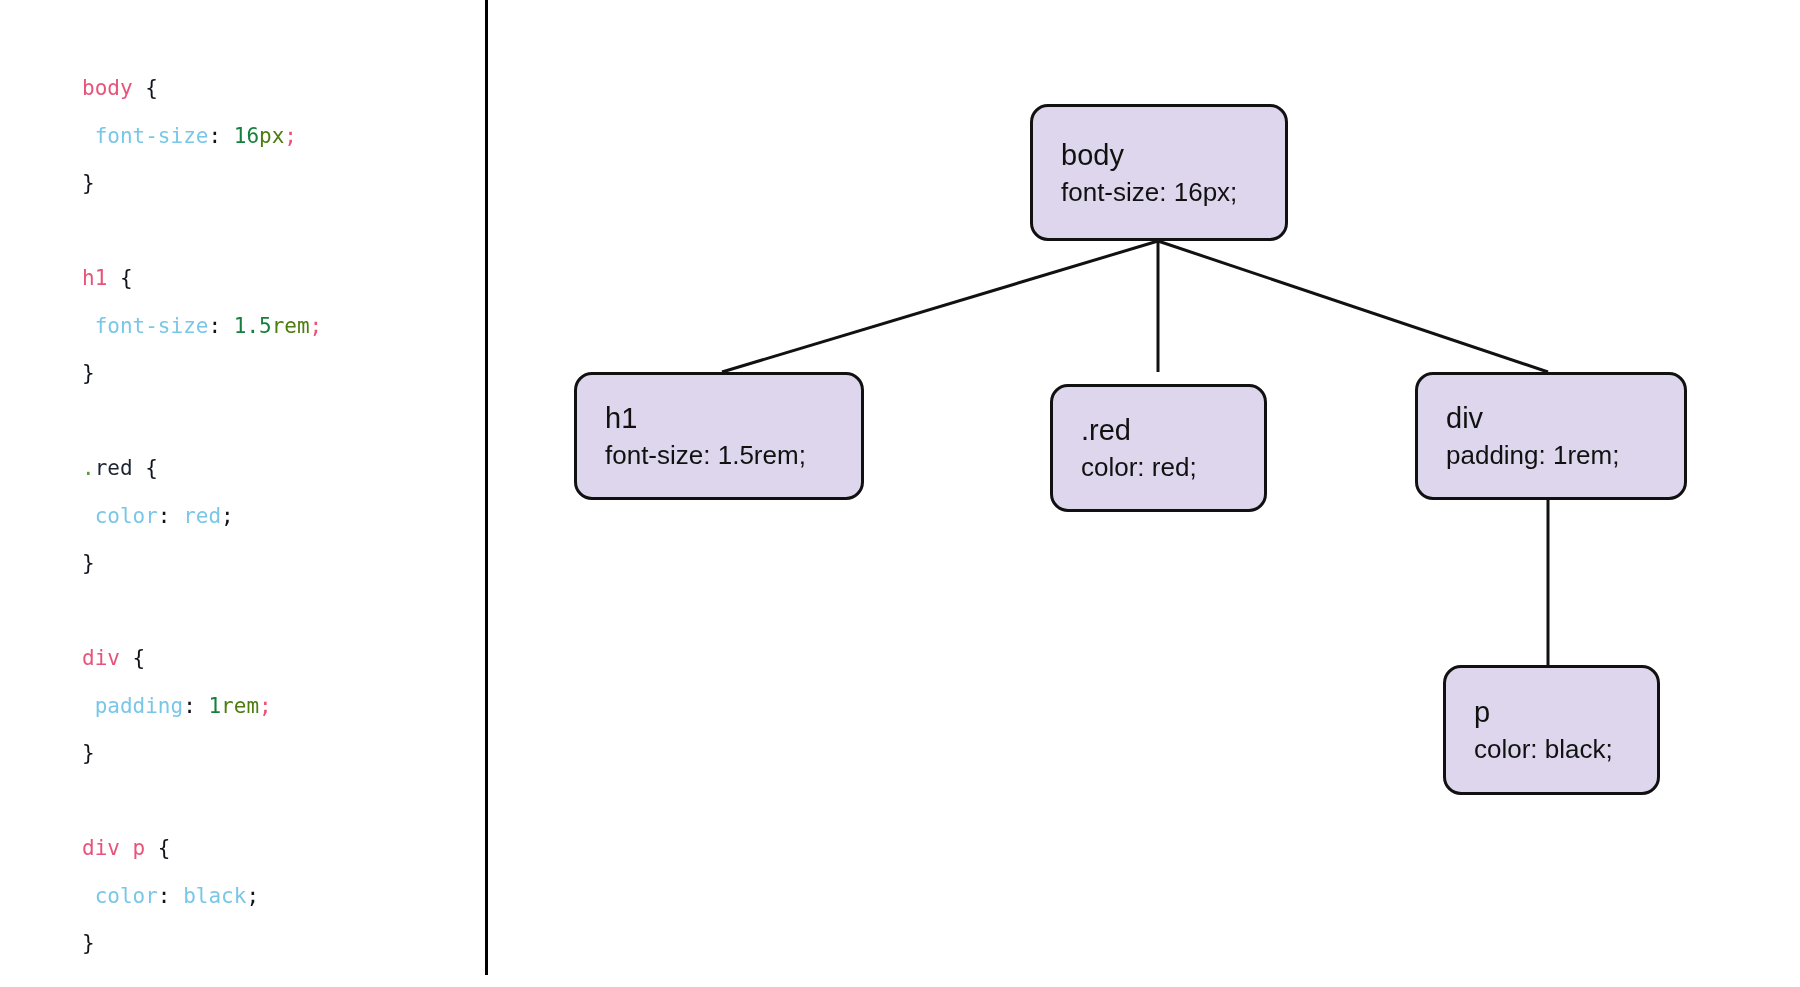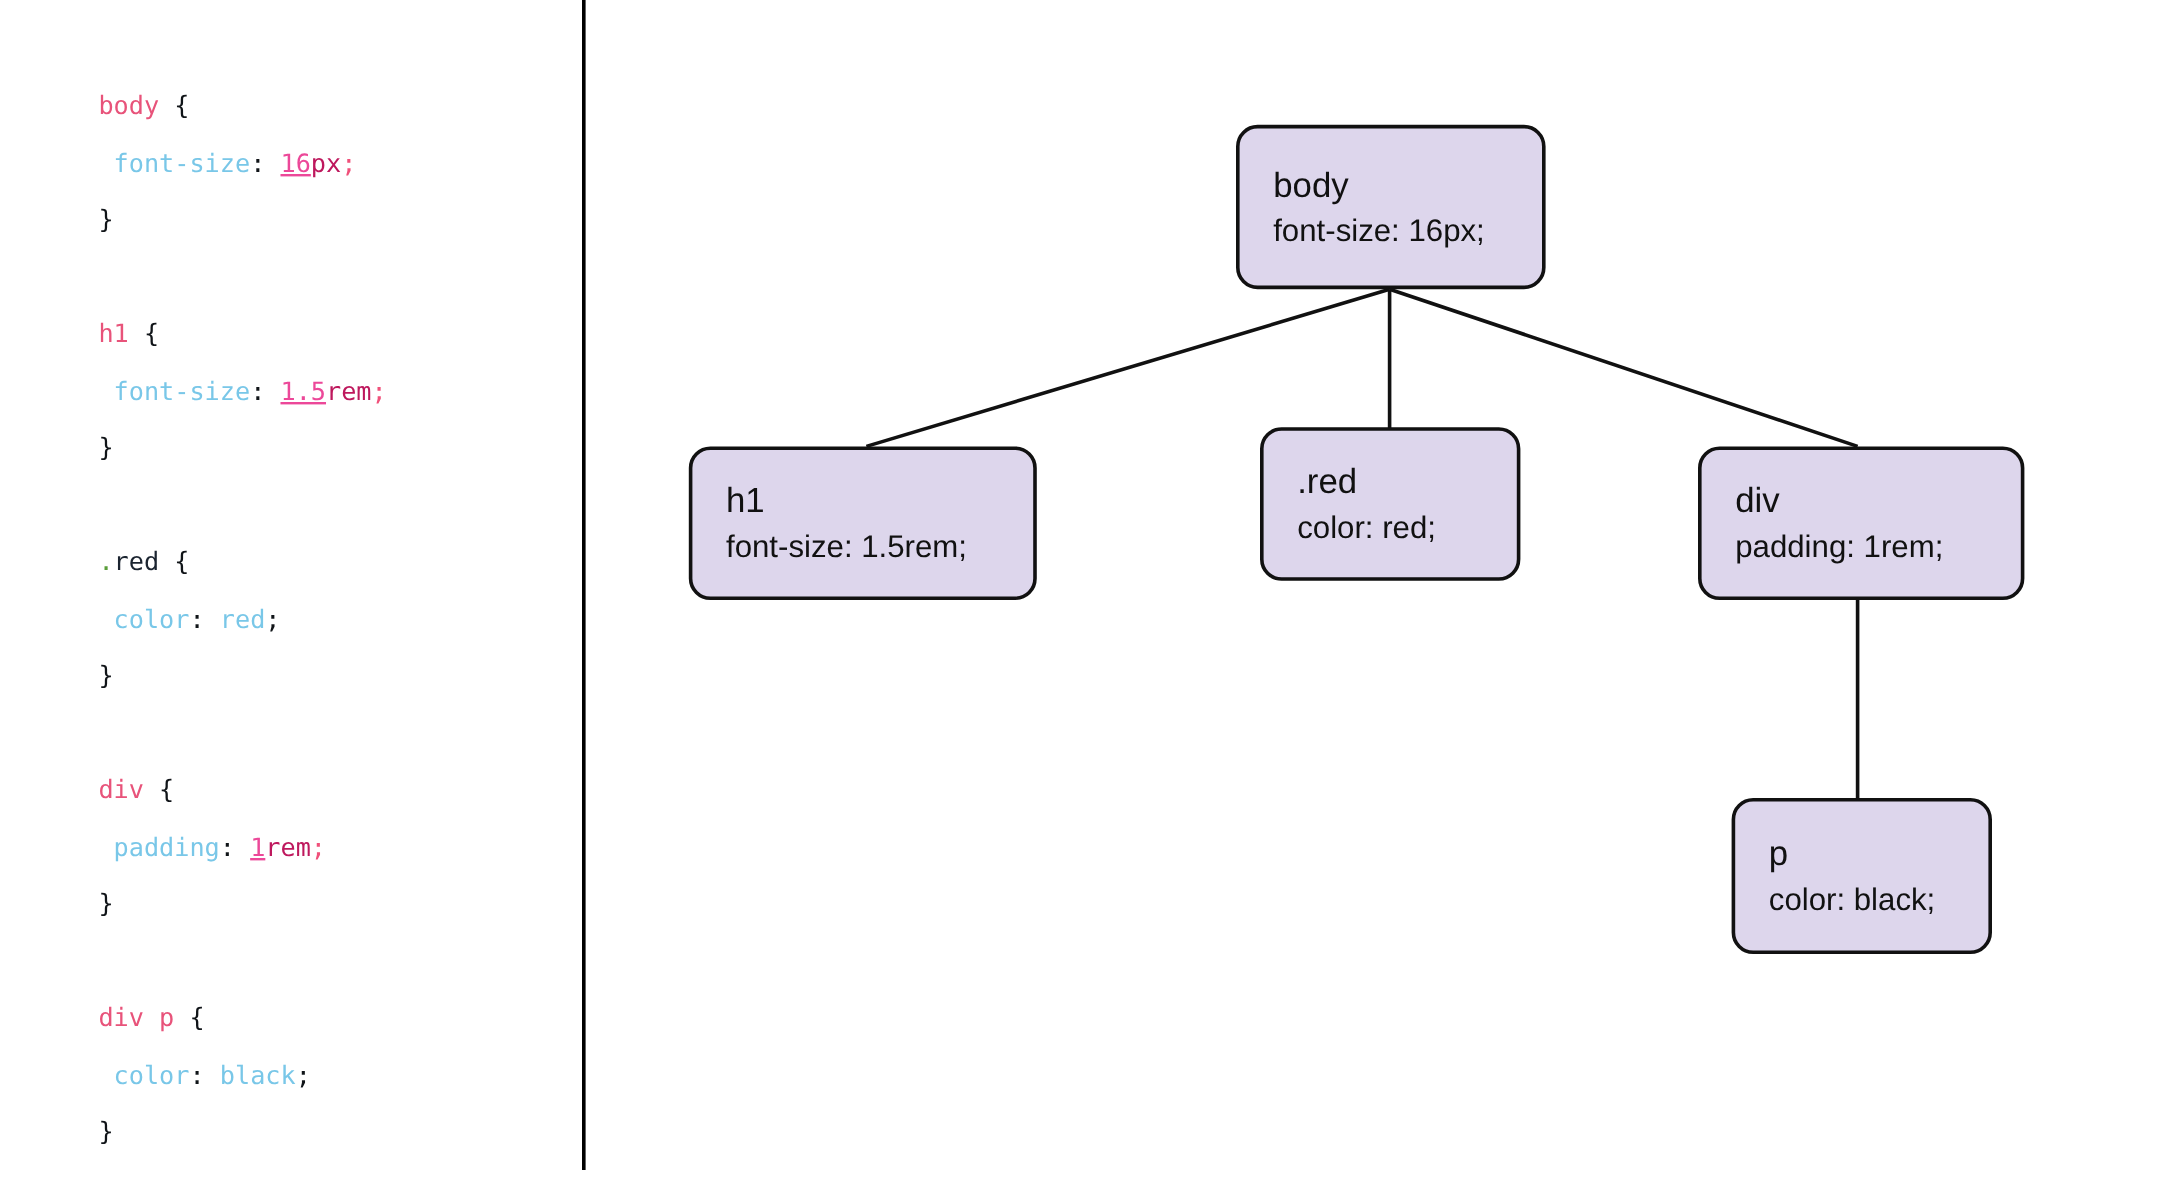--- a/index.html
+++ b/index.html
@@ -44,22 +44,22 @@
   }
   .code-line { height: 47.5px; }
   .code-line.blank { height: 47.5px; }
 
   .tok-sel       { color: #e8537a; }      
   .tok-class-dot { color: #5a9e3a; }      
   .tok-class     { color: #1b2430; }      
   .tok-brace     { color: #101418; }      
   .tok-prop      { color: #79c7e8; }  
   .tok-colon     { color: #101418; }      
-  .tok-num       { color: #ec4899; text-decoration: underline; }      
-  .tok-unit      { color: #be185d; }      
+  .tok-num       { color: #15803d; }      
+  .tok-unit      { color: #4d7c0f; }      
   .tok-val       { color: #79c7e8; }      
   .tok-semi      { color: #f0507a; }      
   .tok-semi-dark { color: #101418; }      
 
   
   #diagram-panel {
     position: absolute;
     left: 486px;
     top: 0;
     width: 1314px;
@@ -122,21 +122,21 @@
   <div class="node" style="left:1030px; top:104px; width:258px; height:137px;">
     <div class="node-title">body</div>
     <div class="node-decl">font-size: 16px;</div>
   </div>
 
   <div class="node" style="left:574px; top:372px; width:290px; height:128px;">
     <div class="node-title">h1</div>
     <div class="node-decl">font-size: 1.5rem;</div>
   </div>
 
-  <div class="node" style="left:1050px; top:356px; width:217px; height:128px;">
+  <div class="node" style="left:1050px; top:384px; width:217px; height:128px;">
     <div class="node-title">.red</div>
     <div class="node-decl">color: red;</div>
   </div>
 
   <div class="node" style="left:1415px; top:372px; width:272px; height:128px;">
     <div class="node-title">div</div>
     <div class="node-decl">padding: 1rem;</div>
   </div>
 
   <div class="node" style="left:1443px; top:665px; width:217px; height:130px;">

